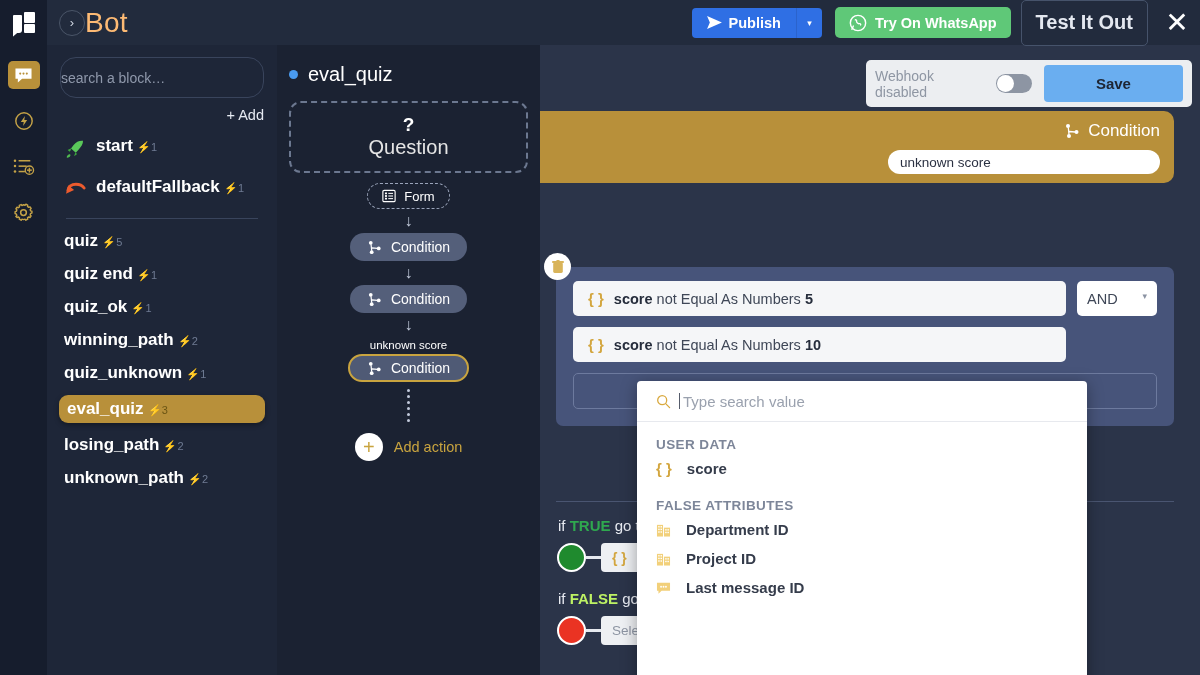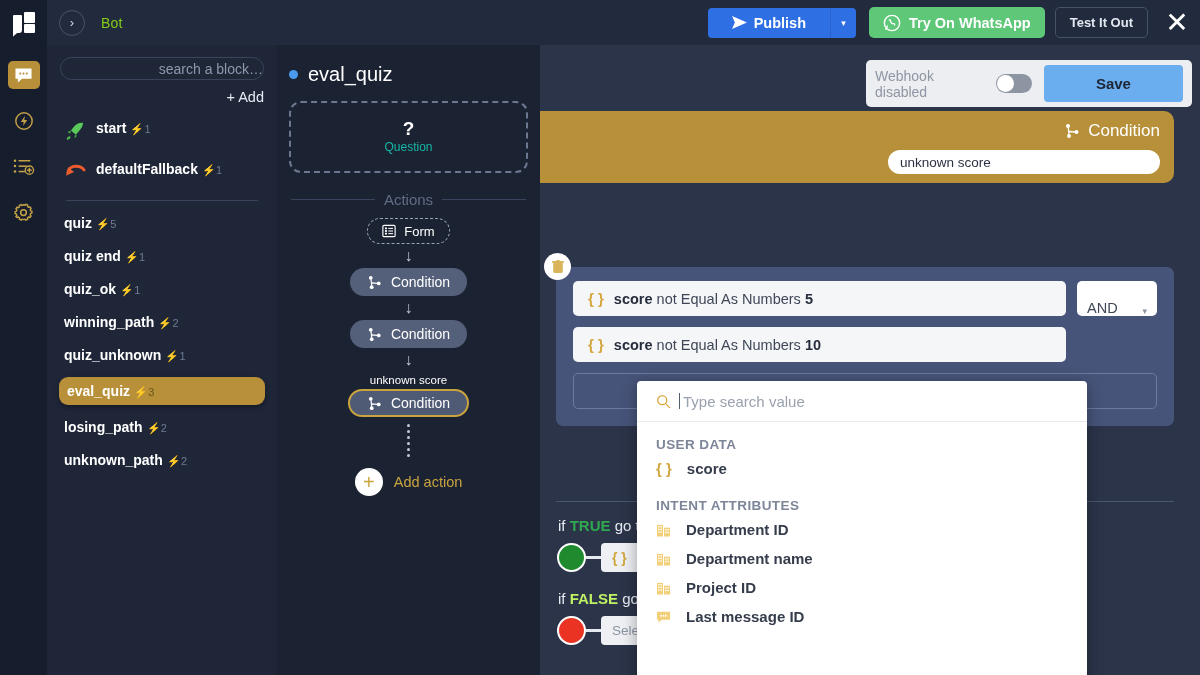--- a/index.html
+++ b/index.html
@@ -39,43 +39,43 @@
   .logo-mark .sq3 {
     position: absolute; left: 11px; top: 12px; width: 11px; height: 9px;
     background: #fff; border-radius: 1px;
   }
   .chev-btn {
     width: 26px; height: 26px; border-radius: 50%;
     border: 1px solid #4a5568; color: #cfd5e0;
     display: flex; align-items: center; justify-content: center;
     font-size: 13px; margin-left: 12px; flex: 0 0 auto;
   }
-  .bot-title { color: #84cc16; font-size: 14px; margin-left: 16px; letter-spacing: .2px;}
+  .bot-title { color: #fdba74; font-size: 28px; letter-spacing: .2px;}
   .topbar-spacer { flex: 1 1 auto; }
   .btn-publish {
     height: 30px; background: #2f6fe4; color: #fff; border-radius: 4px 0 0 4px;
-    display: flex; align-items: center; gap: 7px; padding: 0 24px;
+    display: flex; align-items: center; gap: 7px; padding: 0 15px;
     font-size: 14.5px; font-weight: bold;
   }
   .btn-publish-caret {
     height: 30px; width: 26px; background: #2f6fe4; color: #fff;
     border-left: 1px solid #2b63cc; border-radius: 0 4px 4px 0;
     display: flex; align-items: center; justify-content: center; font-size: 9px;
     margin-right: 13px;
   }
   .btn-wa {
     height: 31px; background: #5fc878; color: #fff; border-radius: 5px;
     display: flex; align-items: center; gap: 8px; padding: 0 14px;
     font-size: 14.5px; font-weight: bold; margin-right: 10px;
   }
   .btn-test {
-    height: 31px; background: transparent; color: #e4e8f0;
+    height: 46px; background: transparent; color: #e4e8f0;
     border: 1px solid #46536b; border-radius: 5px;
     display: flex; align-items: center; padding: 0 14px;
-    font-size: 13px; font-weight: bold; margin-right: 12px;
+    font-size: 20px; font-weight: bold; margin-right: 12px;
   }
   .btn-close {
     width: 34px; height: 45px; color: #fff;
     display: flex; align-items: center; justify-content: center;
     font-size: 28px; font-weight: 300; margin-right: 6px;
   }
 
   
   .rail {
     position: absolute; left: 0; top: 45px; width: 47px; height: 630px;
@@ -88,29 +88,29 @@
     color: #c4a247;
   }
   .rail-item.active { background: #b8903a; color: #fff; }
 
   
   .sidebar {
     position: absolute; left: 47px; top: 45px; width: 230px; height: 630px;
     background: #1e2638; padding: 12px 13px 0 13px; overflow: hidden;
   }
   .search-block {
-    height: 23px; border: 1px solid #39445c; border-radius: 16px;
+    height: 41px; border: 1px solid #39445c; border-radius: 16px;
     color: #8f98ab; font-size: 14px;
-    display: flex; align-items: center; justify-content: flex-end;
+    display: flex; align-items: center; justify-content: flex-start;
   }
   .add-row { text-align: right; margin-top: 8px; }
   .add-btn { color: #e6eaf2; font-size: 14.5px; font-weight: 500; }
   .blk { margin-top: 11px; display: flex; align-items: flex-start; gap: 10px; padding: 2px 4px; border-radius: 7px;}
   .blk-ico { width: 22px; flex: 0 0 22px; text-align: center; padding-top: 3px; font-size: 17px; }
-  .blk-name { color: #fff; font-size: 14px; font-weight: bold; line-height: 17px; }
+  .blk-name { color: #fff; font-size: 17px; font-weight: bold; line-height: 17px; }
   .blk-count { color: #6f7b93; font-size: 11px; margin-top: 2px; }
   .blk-count b { font-weight: normal; }
   .sep { height: 1px; background: #39445c; margin: 14px 6px 4px 6px; }
   .blk.plain { padding-left: 4px; }
   .blk.selected {
     background: #b8903a; border-radius: 9px;
     padding: 5px 8px; margin-left: -1px; margin-right: -1px;
     box-shadow: 0 2px 5px rgba(0,0,0,.35);
   }
   .blk.selected .blk-count { color: #6b5514; }
@@ -122,21 +122,21 @@
   }
   .flow-title { display: flex; align-items: center; gap: 10px; padding-left: 12px; }
   .flow-dot { width: 9px; height: 9px; border-radius: 50%; background: #4a9bf0; }
   .flow-title-txt { color: #fff; font-size: 20px; }
   .question-box {
     margin: 15px 12px 0 12px; height: 72px;
     border: 2px dashed #6c7890; border-radius: 12px;
     display: flex; flex-direction: column; align-items: center; justify-content: center; gap: 2px;
   }
   .q-mark { color: #fff; font-size: 19px; font-weight: bold; line-height: 18px;}
-  .q-label { color: #14b8a6; font-size: 12px; }
+  .q-label { color: #e5e5e5; font-size: 20px; }
   .actions-head {
     display: flex; align-items: center; gap: 9px; margin: 18px 14px 0 14px;
   }
   .actions-head .line { flex: 1 1 auto; height: 1px; background: #39445c; }
   .actions-head .txt { color: #606c85; font-size: 15px; }
   .node-col { display: flex; flex-direction: column; align-items: center; margin-top: 10px; }
   .node-form {
     border: 1px dashed #9aa4ba; border-radius: 14px; height: 26px; padding: 0 14px;
     display: flex; align-items: center; gap: 8px; color: #fff; font-size: 13px;
   }
@@ -205,21 +205,21 @@
   .cond-row { display: flex; gap: 11px; margin-bottom: 11px; }
   .cond-pill {
     flex: 1 1 auto; height: 35px; background: #f5f6f8; border-radius: 5px;
     display: flex; align-items: center; gap: 10px; padding: 0 15px;
     font-size: 14.5px; color: #3f4757;
   }
   .brace { color: #d3a63f; font-size: 15px; font-weight: bold; }
   .cond-pill b { color: #262d3c; }
   .and-sel {
     width: 80px; height: 35px; background: #fff; border-radius: 5px;
-    display: flex; align-items: flex-end; justify-content: space-between; padding: 0 10px;
+    display: flex; align-items: flex-start; justify-content: space-between; padding: 10px 10px;
     font-size: 14.5px; color: #3f4757;
   }
   .and-caret { color: #8b93a3; font-size: 9px; }
   .add-cond-btn {
     height: 36px; border: 1px solid #6d7a9e; border-radius: 5px; color: #fff;
     display: flex; align-items: center; justify-content: center; gap: 9px;
     font-size: 14.5px; font-weight: bold; margin-top: 6px;
   }
 
   .hr-right { position: absolute; left: 16px; top: 456px; width: 618px; height: 1px; background: #4a5571; }
@@ -436,25 +436,20 @@
     <div class="flow-title">
       <span class="flow-dot"></span>
       <span class="flow-title-txt">eval_quiz</span>
     </div>
 
     <div class="question-box">
       <span class="q-mark">?</span>
       <span class="q-label">Question</span>
     </div>
 
-    <div class="actions-head">
-      <span class="line"></span>
-      <span class="txt">Actions</span>
-      <span class="line"></span>
-    </div>
 
     <div class="node-col">
       <div class="node-form">
         <svg width="14" height="14" viewBox="0 0 16 16">
           <rect x="1" y="1.5" width="14" height="13" rx="1.5" fill="none" stroke="#fff" stroke-width="1.3"></rect>
           <rect x="3.4" y="4" width="2.3" height="2" fill="#fff"></rect>
             <rect x="7.2" y="4.4" width="5.4" height="1.2" fill="#fff"></rect>
           <rect x="3.4" y="7" width="2.3" height="2" fill="#fff"></rect>
             <rect x="7.2" y="7.4" width="5.4" height="1.2" fill="#fff"></rect>
           <rect x="3.4" y="10" width="2.3" height="2" fill="#fff"></rect>
@@ -614,73 +609,56 @@
       </svg>
       <span class="dd-search-ph">Type search value</span>
     </div>
 
     <div class="dd-sec">USER DATA</div>
     <div class="dd-item">
       <span class="brace">{ }</span>
       <span>score</span>
     </div>
 
-    <div class="dd-sec">INTENT ATTRIBUTES</div>
+    <div class="dd-sec">FALSE ATTRIBUTES</div>
 
     <div class="dd-item">
       <svg class="ico-grid" viewBox="0 0 16 15">
         <rect x="1" y="2" width="6.5" height="12.5" fill="#f2d07a"></rect>
           <rect x="8.5" y="5" width="6.5" height="9.5" fill="#f2d07a"></rect>
         <rect x="2.3" y="3.3" width="1.6" height="1.5" fill="#fff"></rect>
           <rect x="4.8" y="3.3" width="1.6" height="1.5" fill="#fff"></rect>
         <rect x="2.3" y="6.1" width="1.6" height="1.5" fill="#fff"></rect>
           <rect x="4.8" y="6.1" width="1.6" height="1.5" fill="#fff"></rect>
         <rect x="2.3" y="8.9" width="1.6" height="1.5" fill="#fff"></rect>
           <rect x="4.8" y="8.9" width="1.6" height="1.5" fill="#fff"></rect>
         <rect x="9.8" y="6.6" width="1.6" height="1.5" fill="#fff"></rect>
           <rect x="12.2" y="6.6" width="1.6" height="1.5" fill="#fff"></rect>
         <rect x="9.8" y="9.4" width="1.6" height="1.5" fill="#fff"></rect>
           <rect x="12.2" y="9.4" width="1.6" height="1.5" fill="#fff"></rect>
       </svg>
       <span>Department ID</span>
     </div>
 
+
     <div class="dd-item">
       <svg class="ico-grid" viewBox="0 0 16 15">
         <rect x="1" y="2" width="6.5" height="12.5" fill="#f2d07a"></rect>
           <rect x="8.5" y="5" width="6.5" height="9.5" fill="#f2d07a"></rect>
         <rect x="2.3" y="3.3" width="1.6" height="1.5" fill="#fff"></rect>
           <rect x="4.8" y="3.3" width="1.6" height="1.5" fill="#fff"></rect>
         <rect x="2.3" y="6.1" width="1.6" height="1.5" fill="#fff"></rect>
           <rect x="4.8" y="6.1" width="1.6" height="1.5" fill="#fff"></rect>
         <rect x="2.3" y="8.9" width="1.6" height="1.5" fill="#fff"></rect>
           <rect x="4.8" y="8.9" width="1.6" height="1.5" fill="#fff"></rect>
         <rect x="9.8" y="6.6" width="1.6" height="1.5" fill="#fff"></rect>
           <rect x="12.2" y="6.6" width="1.6" height="1.5" fill="#fff"></rect>
         <rect x="9.8" y="9.4" width="1.6" height="1.5" fill="#fff"></rect>
           <rect x="12.2" y="9.4" width="1.6" height="1.5" fill="#fff"></rect>
       </svg>
-      <span>Department name</span>
-    </div>
-
-    <div class="dd-item">
-      <svg class="ico-grid" viewBox="0 0 16 15">
-        <rect x="1" y="2" width="6.5" height="12.5" fill="#f2d07a"></rect>
-          <rect x="8.5" y="5" width="6.5" height="9.5" fill="#f2d07a"></rect>
-        <rect x="2.3" y="3.3" width="1.6" height="1.5" fill="#fff"></rect>
-          <rect x="4.8" y="3.3" width="1.6" height="1.5" fill="#fff"></rect>
-        <rect x="2.3" y="6.1" width="1.6" height="1.5" fill="#fff"></rect>
-          <rect x="4.8" y="6.1" width="1.6" height="1.5" fill="#fff"></rect>
-        <rect x="2.3" y="8.9" width="1.6" height="1.5" fill="#fff"></rect>
-          <rect x="4.8" y="8.9" width="1.6" height="1.5" fill="#fff"></rect>
-        <rect x="9.8" y="6.6" width="1.6" height="1.5" fill="#fff"></rect>
-          <rect x="12.2" y="6.6" width="1.6" height="1.5" fill="#fff"></rect>
-        <rect x="9.8" y="9.4" width="1.6" height="1.5" fill="#fff"></rect>
-          <rect x="12.2" y="9.4" width="1.6" height="1.5" fill="#fff"></rect>
-      </svg>
       <span>Project ID</span>
     </div>
 
     <div class="dd-item">
       <svg class="ico-grid" viewBox="0 0 16 15">
         <path d="M1 2h14v8.5H6L2.6 13.6V10.5H1z" fill="#f2d07a"></path>
         <circle cx="5.4" cy="6.2" r="1" fill="#fff"></circle>
           <circle cx="8" cy="6.2" r="1" fill="#fff"></circle>
           <circle cx="10.6" cy="6.2" r="1" fill="#fff"></circle>
       </svg>

